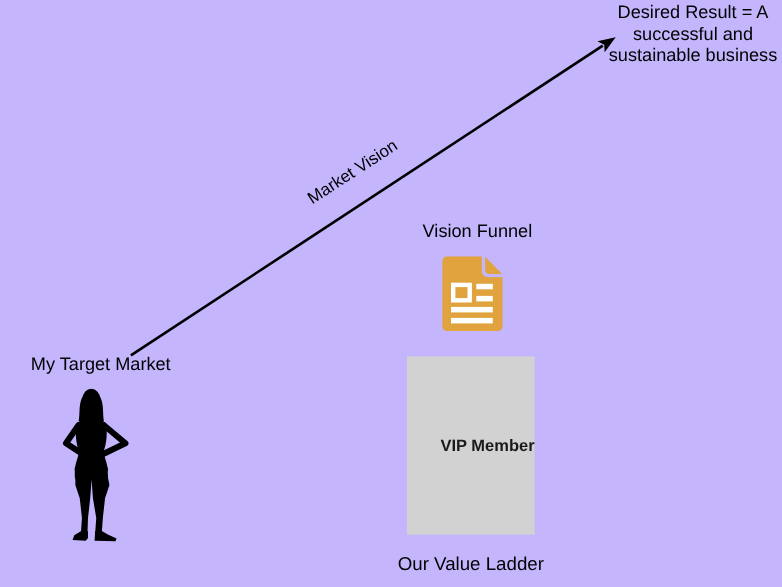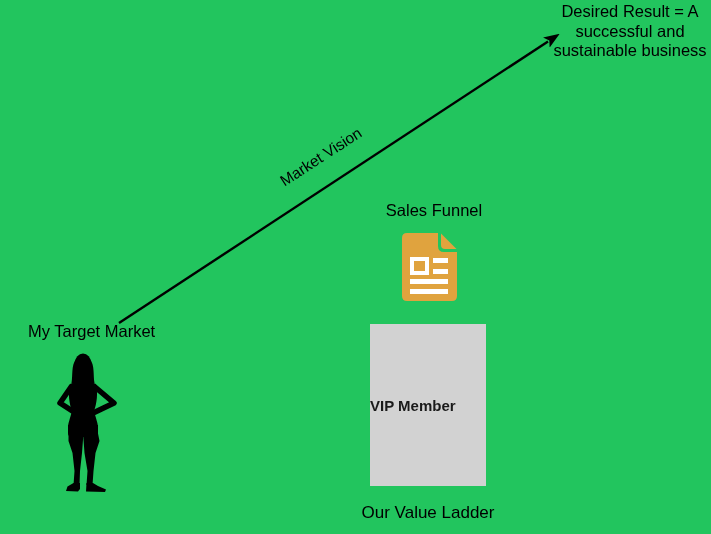--- a/index.html
+++ b/index.html
@@ -6,21 +6,21 @@
     margin: 0;
     padding: 0;
     background: #ffffff;
     font-family: "Liberation Sans", sans-serif;
     color: var(--ink, #000);
   }
   #stage {
     position: relative;
     width: 711px;
     height: 534px;
-    background: #22c55e;
+    background: #c4b5fd;
     overflow: hidden;
   }
   .abs { position: absolute; }
 
   
   #desired-result {
     left: 540px;
     top: 2px;
     width: 180px;
     text-align: center;
@@ -69,21 +69,21 @@
 
   
   #ladder-step {
     left: 370px;
     top: 324px;
     width: 116px;
     height: 162px;
     background: var(--step-gray, #D2D2D2);
     display: flex;
     align-items: center;
-    justify-content: flex-start;
+    justify-content: flex-end;
   }
   #ladder-step-label {
     font-size: 15px;
     font-weight: bold;
     color: #1a1a1a;
   }
   #value-ladder-caption {
     left: 348px;
     top: 503px;
     width: 160px;
@@ -130,21 +130,21 @@
     <defs>
       <marker id="ah" markerUnits="userSpaceOnUse" markerWidth="16" markerHeight="12" viewBox="0 0 8 6" refX="1" refY="3" orient="auto">
         <path class="arrowhead" d="M0,0 L8,3 L0,6 L1.8,3 Z"></path>
       </marker>
     </defs>
     <line x1="119" y1="323" x2="548" y2="41.5" marker-end="url(#ah)"></line>
   </svg>
 
   <div id="market-vision-label" class="abs">Market Vision</div>
 
-  <div id="sales-funnel-label" class="abs">Sales Funnel</div>
+  <div id="sales-funnel-label" class="abs">Vision Funnel</div>
 
   <svg id="document-icon" class="abs" viewBox="0 0 55 68" xmlns="http://www.w3.org/2000/svg">
 
     <path class="doc-body" d="M5,0 H36 V13 Q36,19 42,19 H55 V63 Q55,68 50,68 H5 Q0,68 0,63 V5 Q0,0 5,0 Z"></path>
 
     <path class="doc-body" d="M39,0.5 V12 Q39,16 43,16 H54.5 Z"></path>
 
     <rect class="doc-frame" x="10" y="26" width="15" height="14"></rect>
 
     <rect class="doc-line" x="31" y="25" width="15" height="5"></rect>

